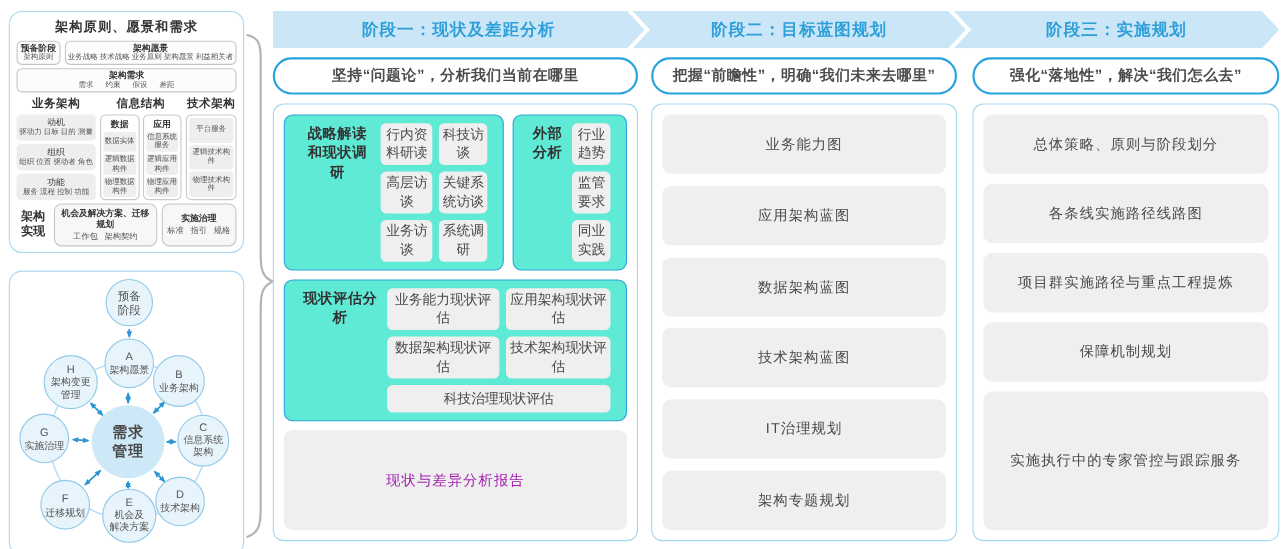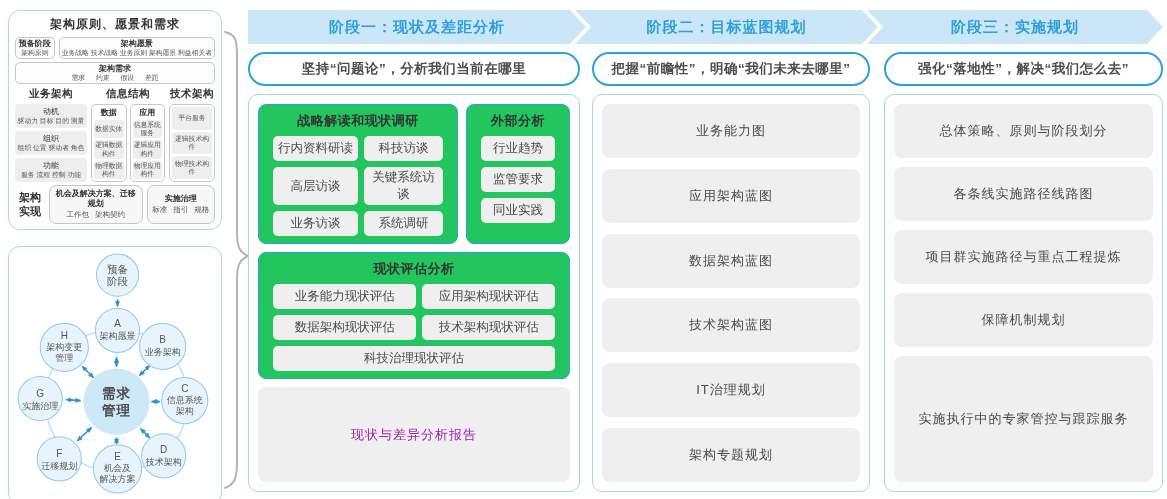--- a/index.html
+++ b/index.html
@@ -57,21 +57,21 @@
 .band2{left:327px;width:303px;clip-path:polygon(0 0,calc(100% - 16px) 0,100% 50%,calc(100% - 16px) 100%,0 100%,16px 50%)}
 .band3{left:619px;width:296px;clip-path:polygon(0 0,calc(100% - 16px) 0,100% 50%,calc(100% - 16px) 100%,0 100%,16px 50%)}
 .phase-col{position:absolute;top:42px;height:440px;display:flex;flex-direction:column}
 .col1{left:0;width:332px}.col2{left:344px;width:278px}.col3{left:636px;width:279px}
 .subtitle{height:34px;flex:none;border:2px solid #29a3dc;border-radius:17px;background:#fff;
   display:flex;align-items:center;justify-content:center;font-size:13.5px;font-weight:bold;color:#4d4d4d;
   margin-bottom:8px;letter-spacing:.5px}
 .content{flex:1;border:1.5px solid #a6d7f0;border-radius:10px;background:#fff;padding:9px;
   display:flex;flex-direction:column;gap:8px}
 .row1{display:flex;gap:8px}
-.group{border:1.5px solid #29a3dc;border-radius:8px;padding:7px 14px;display:flex;flex-direction:column;gap:6px;background:#22c55e}
+.group{border:1.5px solid #29a3dc;border-radius:8px;padding:7px 14px;display:flex;flex-direction:row;gap:6px;background:#5eead4}
 .groupA{flex:2.3}.groupB{flex:1}
 .g-title{font-size:13px;font-weight:bold;color:#333;text-align:center;letter-spacing:.5px}
 .grid2{display:grid;grid-template-columns:1.08fr 1fr;gap:6px}
 .item{background:#efefef;border-radius:5px;min-height:25px;display:flex;align-items:center;justify-content:center;
   font-size:12.5px;color:#4a4a4a;padding:2px 3px;text-align:center}
 .stack{display:flex;flex-direction:column;gap:6px}
 .wide{grid-column:1 / span 2}
 .report{flex:1;background:#efefef;border-radius:8px;display:flex;align-items:center;justify-content:center;
   font-size:13px;color:#a21caf;letter-spacing:1px}
 .content-list{flex:1;border:1.5px solid #a6d7f0;border-radius:10px;background:#fff;padding:9px;

